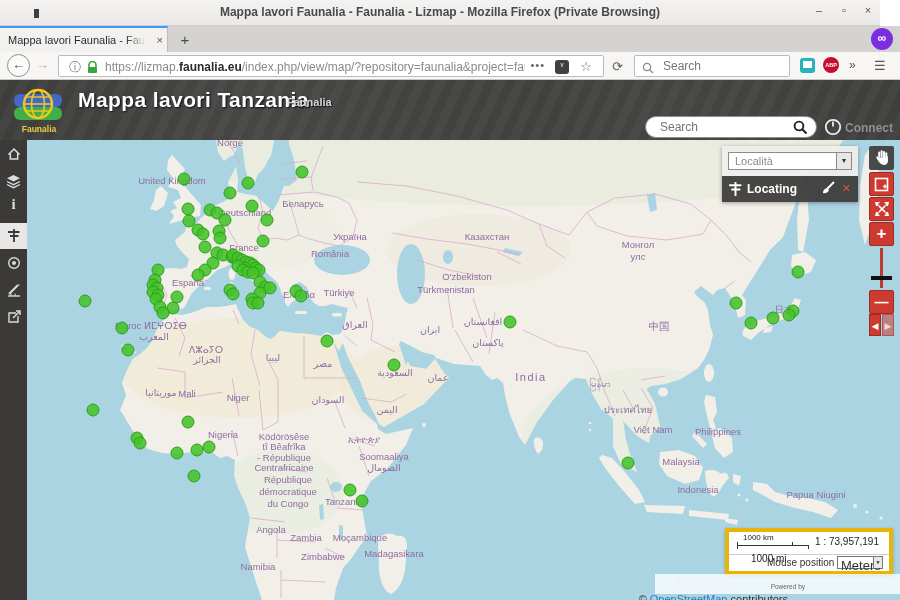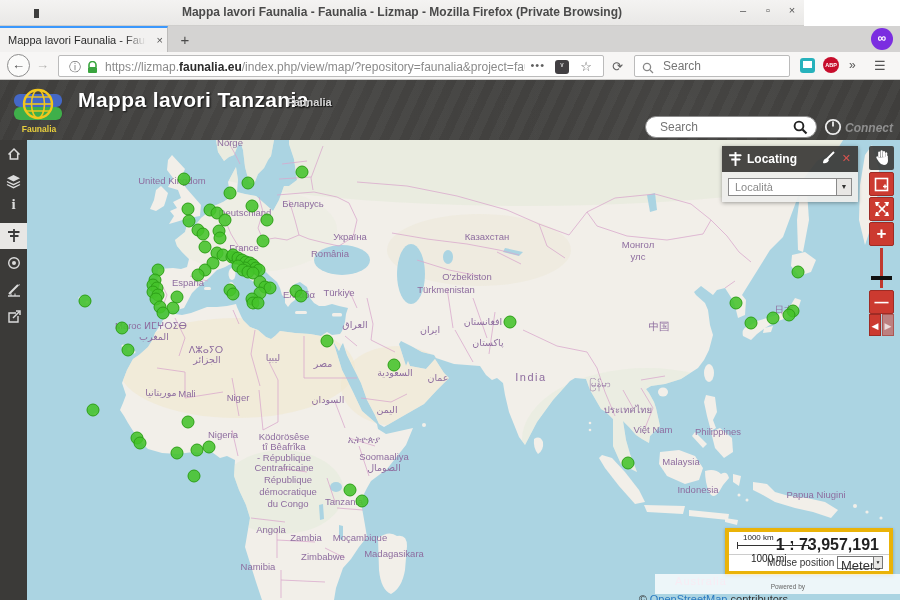--- a/index.html
+++ b/index.html
@@ -1,19 +1,19 @@
 <!DOCTYPE html>
 <html><head>
 <meta charset="utf-8">
 <style>
   html,body{margin:0;padding:0;background:#888;}
   *{box-sizing:border-box;font-family:"Liberation Sans","DejaVu Sans",sans-serif;}
   #stage{position:relative;width:900px;height:600px;overflow:hidden;background:#fff;user-select:none;}
   
-  #titlebar{position:absolute;left:0;top:0;width:804px;height:26px;background:linear-gradient(#f4f3f2,#e9e8e6);border-bottom:1px solid #cfcecc;}
+  #titlebar{position:absolute;left:0;top:0;width:880px;height:26px;background:linear-gradient(#f4f3f2,#e9e8e6);border-bottom:1px solid #cfcecc;}
   #win-icon{position:absolute;left:34px;top:9px;width:5px;height:9px;background:#3d3d3d;}
   #win-title{position:absolute;left:0;right:0;top:5px;text-align:center;font-size:12px;font-weight:bold;color:#4a4a4a;}
   .winctl{position:absolute;top:4px;font-size:11px;color:#555;width:18px;text-align:center;cursor:default;}
   
   #tabbar{position:absolute;left:0;top:26px;width:900px;height:26px;background:#d4d3d2;}
   #tab{position:absolute;left:0;top:0;width:168px;height:26px;background:#f2f1f0;border-top:2px solid #3b98fc;border-right:1px solid #bcbbba;}
   #tab-title{position:absolute;left:8px;top:6px;width:138px;font-size:11px;color:#2b2b2b;white-space:nowrap;overflow:hidden;
     -webkit-mask-image:linear-gradient(90deg,#000 85%,transparent);mask-image:linear-gradient(90deg,#000 85%,transparent);}
   #tab-close{position:absolute;right:4px;top:6px;font-size:11px;color:#555;}
   #newtab{position:absolute;left:176px;top:5px;font-size:15px;color:#4a4a4a;width:18px;text-align:center;}
@@ -47,21 +47,21 @@
     background-image:radial-gradient(circle at 30% 40%,rgba(255,255,255,.05),transparent 45%),
     radial-gradient(circle at 75% 70%,rgba(255,255,255,.04),transparent 40%),
     repeating-linear-gradient(115deg,rgba(255,255,255,.025) 0 9px,rgba(0,0,0,.03) 9px 18px);}
   #applogo{position:absolute;left:10px;top:4px;}
   #app-title{position:absolute;left:78px;top:8px;font-size:21px;font-weight:bold;color:#fff;letter-spacing:.4px;text-shadow:1px 1px 2px rgba(0,0,0,.8);}
   #app-subtitle{position:absolute;left:287px;top:16px;font-size:11px;font-weight:bold;color:#d6d6d6;text-shadow:1px 1px 1px rgba(0,0,0,.8);}
   #hsearch{position:absolute;left:645px;top:36px;width:172px;height:22px;background:#fff;border:1px solid #8d8d8d;border-radius:11px;}
   #hsearch input{position:absolute;left:12px;top:2px;width:130px;border:none;outline:none;font-size:12px;color:#444;background:transparent;}
   #hsearch .mag{left:auto;right:8px;top:3px;}
   #power-btn{position:absolute;left:824px;top:38px;}
-  #connect-label{position:absolute;left:845px;top:41px;font-size:12px;font-weight:bold;color:#8f8f8f;font-style:italic;}
+  #connect-label{position:absolute;left:845px;top:41px;font-size:12px;font-weight:bold;color:#8f8f8f;}
   
   #sidebar{position:absolute;left:0;top:140px;width:27px;height:460px;background:#3b3a38;}
   .sbitem{position:absolute;left:0;width:27px;height:26px;text-align:center;color:#dcdcdc;}
   .sbitem svg{margin-top:5px;}
   .sbitem.active{background:#e8e7e5;color:#3a3a3a;}
   
   #mapwrap{position:absolute;left:27px;top:140px;width:873px;height:460px;background:#abd4e2;}
   
   #locating{position:absolute;left:722px;top:146px;width:136px;box-shadow:0 1px 4px rgba(0,0,0,.35);}
   #locating-hd{position:relative;height:26px;background:rgba(57,56,54,.92);color:#fff;}
@@ -83,21 +83,21 @@
   #tool-prev{position:absolute;left:869px;top:314px;width:12px;height:22px;background:#cc3a30;border:1px solid #9e2b24;color:#fff;font-size:9px;line-height:22px;text-align:center;}
   #tool-next{position:absolute;left:882px;top:314px;width:12px;height:22px;background:rgba(204,58,48,.55);border:1px solid rgba(158,43,36,.5);color:rgba(255,255,255,.7);font-size:9px;line-height:22px;text-align:center;}
   .glyph-plus{font-size:17px;font-weight:bold;line-height:22px;}
   
   #scalebox{position:absolute;left:725px;top:528px;width:168px;background:#fff;border:4px solid #eab308;box-shadow:0 1px 3px rgba(0,0,0,.25);}
   #scalerow{position:relative;height:23px;border-bottom:1px solid #ccc;}
   #km-label{position:absolute;left:14px;top:1px;font-size:8px;color:#222;}
   #km-line{position:absolute;left:8px;top:10px;width:56px;height:4px;border:1px solid #333;border-top:none;}
   #mi-line{position:absolute;left:8px;top:13px;width:72px;height:4px;border:1px solid #333;border-bottom:none;}
   #mi-label{position:absolute;left:22px;top:21px;font-size:10px;color:#222;}
-  #scale-ratio{position:absolute;right:10px;top:4px;font-size:16px;font-weight:bold;color:#222;}
+  #scale-ratio{position:absolute;right:10px;top:4px;font-size:10px;font-weight:normal;color:#222;}
   #mouserow{position:relative;height:16px;}
   #mouse-label{position:absolute;left:38px;top:2px;font-size:10px;color:#333;}
   #units{position:absolute;right:6px;top:1px;width:46px;height:13px;border:1px solid #777;background:#fff;}
   #units .cval{position:absolute;left:3px;top:1px;font-size:13px;color:#333;}
   #units .carr{position:absolute;right:0;top:0;width:9px;height:11px;border-left:1px solid #777;font-size:5px;line-height:11px;text-align:center;color:#222;}
   
   #attrib{position:absolute;left:655px;top:574px;width:245px;height:20px;background:rgba(255,255,255,.78);font-size:11px;color:#333;}
   #attrib-inner{position:absolute;right:112px;top:19px;white-space:nowrap;}
   #osm-link{color:#2a7ac0;}
   #poweredby{position:absolute;right:95px;top:583px;font-size:6.5px;color:#666;}
@@ -466,43 +466,43 @@
           <circle cx="771" cy="132" r="6" fill="#44c32a" fill-opacity="0.88" stroke="#2da017" stroke-width="1"></circle>
           <circle cx="766" cy="171" r="6" fill="#44c32a" fill-opacity="0.88" stroke="#2da017" stroke-width="1"></circle>
           <circle cx="762" cy="175" r="6" fill="#44c32a" fill-opacity="0.88" stroke="#2da017" stroke-width="1"></circle>
           <circle cx="746" cy="178" r="6" fill="#44c32a" fill-opacity="0.88" stroke="#2da017" stroke-width="1"></circle>
           <circle cx="724" cy="183" r="6" fill="#44c32a" fill-opacity="0.88" stroke="#2da017" stroke-width="1"></circle>
         </g>
     </svg>
   </div>
 
   <div id="locating">
+    <div id="locating-bd">
+      <div class="combobox">
+        <span class="cval">Località</span>
+        <span class="carr">▼</span>
+      </div>
+    </div>
     <div id="locating-hd">
       <span id="locating-sign">
         <svg width="15" height="16" viewBox="0 0 14 15">
             <line x1="7" y1="1" x2="7" y2="14" stroke="#fff" stroke-width="1.8"></line>
             <path d="M1,3 H12 L13,4 12,5 H1 Z" fill="#fff"></path>
             <path d="M3,7 H11 L12,8 11,9 H3 Z" fill="#fff"></path>
           </svg>
       </span>
       <span id="locating-title">Locating</span>
       <span id="locating-brush">
         <svg width="17" height="17" viewBox="0 0 17 17">
             <line x1="15" y1="2" x2="8" y2="9" stroke="#fff" stroke-width="2"></line>
             <path d="M8,8 Q4,9 4,13 Q8,14 10,10 Z" fill="#fff"></path>
           </svg>
       </span>
       <span id="locating-close">✕</span>
     </div>
-    <div id="locating-bd">
-      <div class="combobox">
-        <span class="cval">Località</span>
-        <span class="carr">▼</span>
-      </div>
-    </div>
   </div>
 
   <div class="tool dark" style="top:146px;">
     <svg width="16" height="17" viewBox="0 0 16 17" style="margin-top:3px;">
         <g fill="#fff">
           <rect x="4.2" y="2.5" width="2" height="6" rx="1"></rect>
           <rect x="6.6" y="1.2" width="2" height="7" rx="1"></rect>
           <rect x="9" y="2" width="2" height="6.5" rx="1"></rect>
           <rect x="11.3" y="3.2" width="1.9" height="5.5" rx="1"></rect>
           <path d="M3,7 Q1.5,8.5 3,10 L5,13 Q7,16 10,16 Q13.5,16 14,12 L13.8,7 Q12,5.5 11.5,8 L4.8,8.5 Z"></path>

